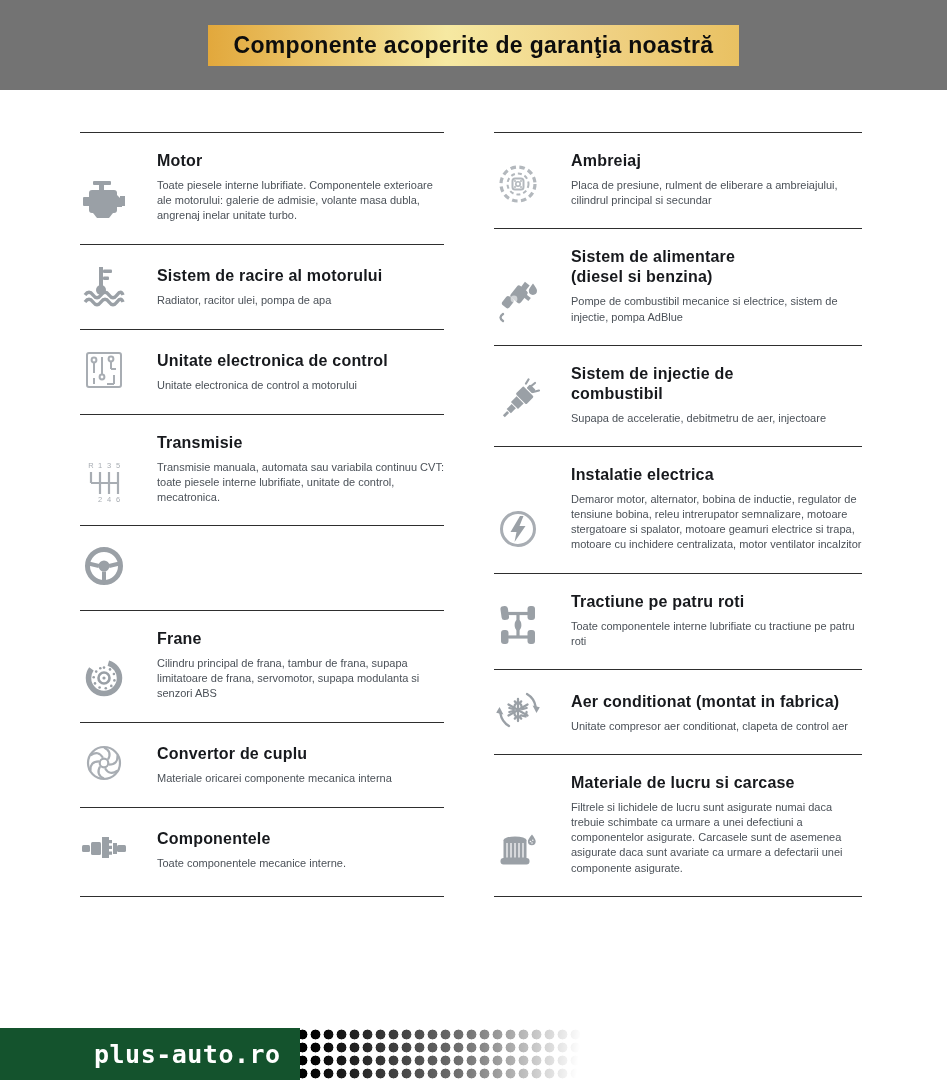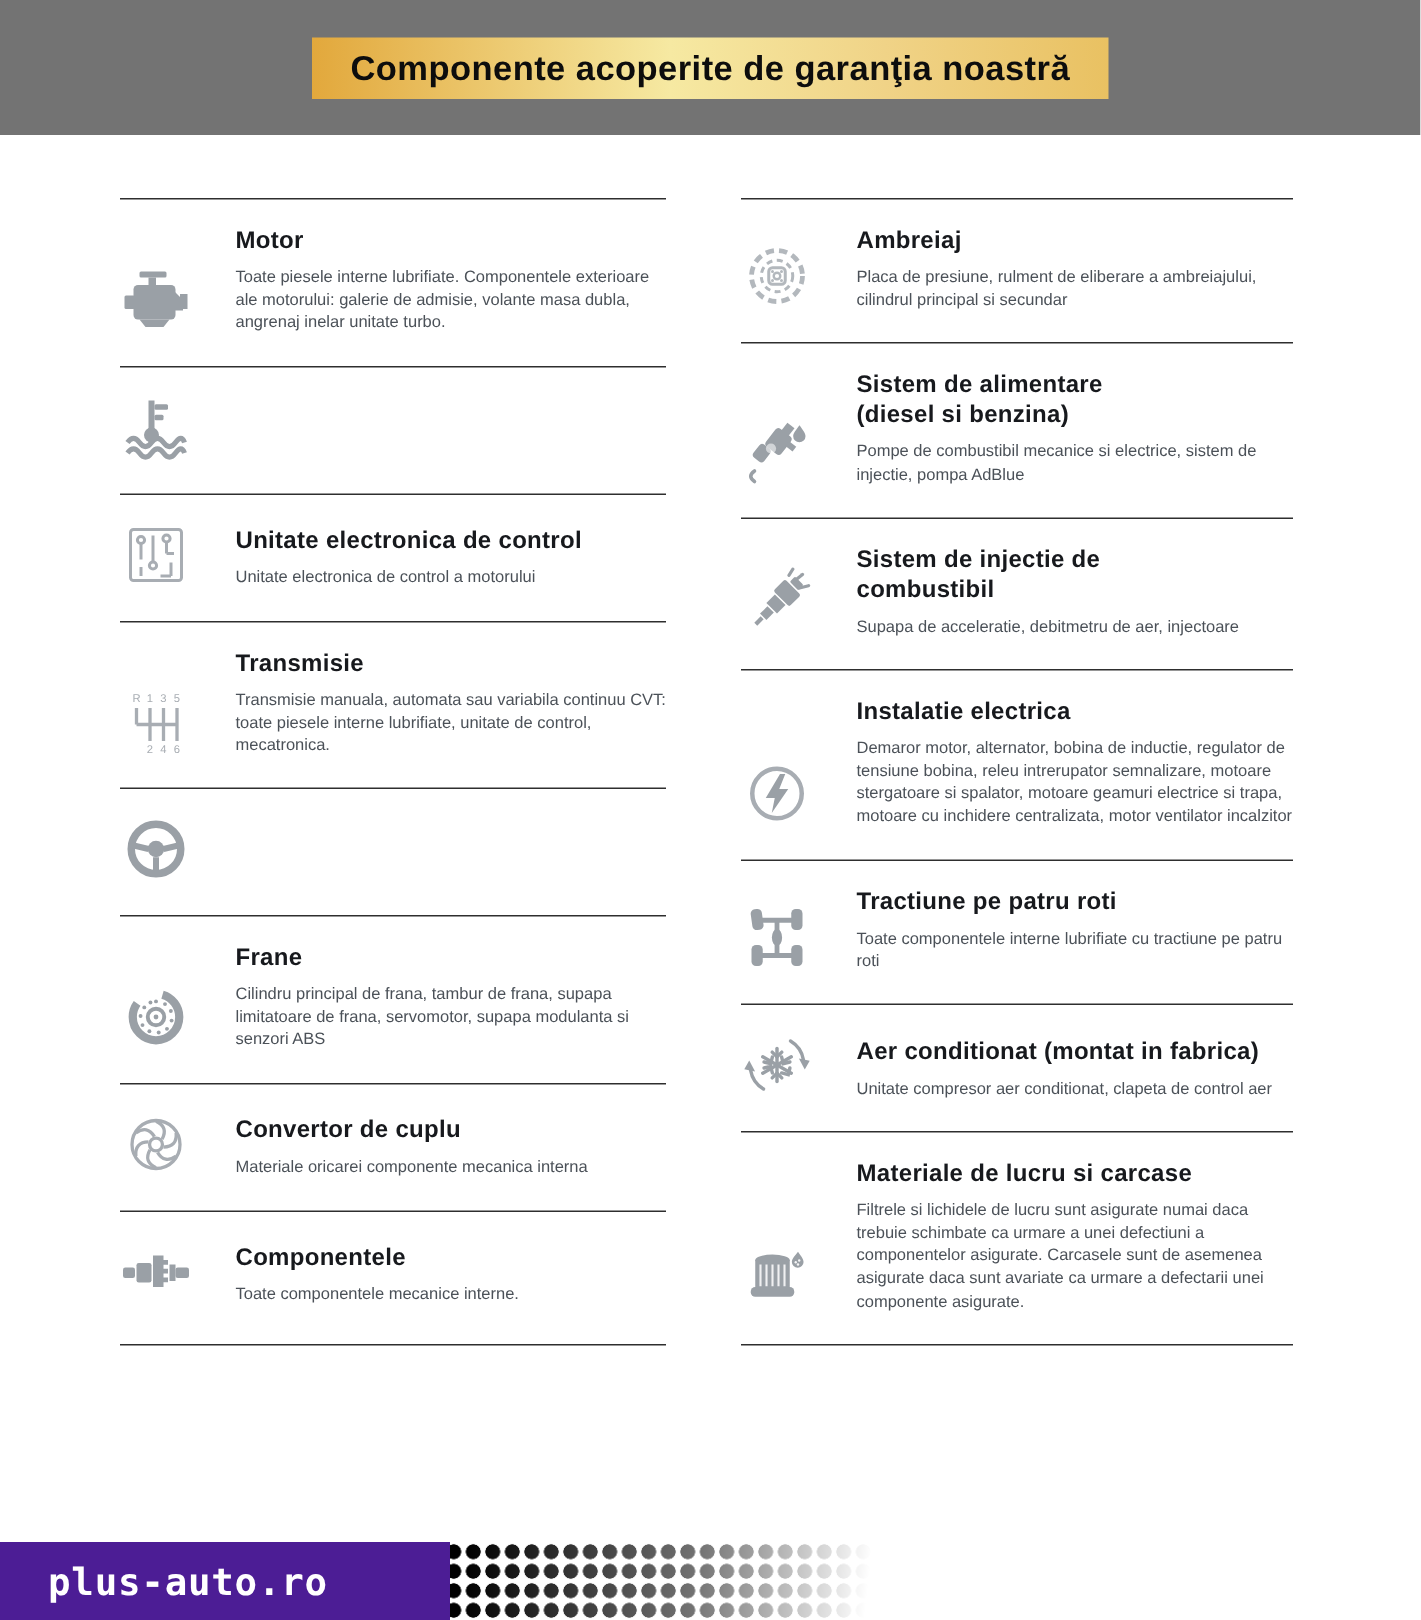--- a/index.html
+++ b/index.html
@@ -33,22 +33,22 @@
   .text{flex:1;min-width:0;}
   .text h3{
     margin:2px 0 7px;font-size:16px;line-height:1.25;font-weight:700;
     color:#17191d;letter-spacing:.2px;white-space:pre-line;
   }
   .text p{
     margin:0;font-size:11px;line-height:1.38;color:#4b5158;
   }
   .footer{position:absolute;left:0;bottom:0;width:100%;height:52px;}
   .footer-solid{
-    position:absolute;left:0;bottom:0;width:300px;height:52px;background:#4c1d95;
-    display:flex;align-items:center;padding-left:32px;box-sizing:border-box;
+    position:absolute;left:0;bottom:0;width:300px;height:52px;background:#14532d;
+    display:flex;align-items:center;padding-left:94px;box-sizing:border-box;
   }
   .brand{
     color:#fff;font-family:"DejaVu Sans Mono",monospace;
     font-weight:700;font-size:25px;letter-spacing:.5px;
   }
   .halftone{
     position:absolute;left:296px;bottom:0;width:305px;height:52px;
     background-image:radial-gradient(circle,#000 52%,transparent 56%);
     background-size:13px 13px;
     -webkit-mask-image:linear-gradient(97deg,#000 5%,rgba(0,0,0,.55) 55%,transparent 92%);
@@ -91,20 +91,24 @@
               <path d="M5 34 q4 -5.5 8 0 t8 0 t8 0 t8 0 t6 0" stroke-width="3.4"></path>
               <path d="M5 41 q4 -5.5 8 0 t8 0 t8 0 t8 0 t6 0" stroke-width="3.4"></path>
             </g>
             <g fill="#9aa0a6">
               <rect x="23" y="8.5" width="9" height="3.6" rx="1"></rect>
               <rect x="23" y="15.5" width="6" height="3.6" rx="1"></rect>
               <circle cx="21" cy="29" r="5"></circle>
             </g>
           </svg>
         </span>
+        <div class="text">
+          <h3>Sistem de racire al motorului</h3>
+          <p>Radiator, racitor ulei, pompa de apa</p>
+        </div>
       </div>
       <div class="item">
         <span class="icon">
           <svg viewBox="0 0 48 48" fill="none" stroke="#a8adb3" stroke-width="2">
             <rect x="7" y="7" width="34" height="34" rx="2"></rect>
             <circle cx="14" cy="14" r="2.4"></circle>
             <line x1="14" y1="16.5" x2="14" y2="27"></line>
             <line x1="14" y1="32" x2="14" y2="38"></line>
             <circle cx="22" cy="31" r="2.4"></circle>
             <line x1="22" y1="11" x2="22" y2="28.5"></line>

